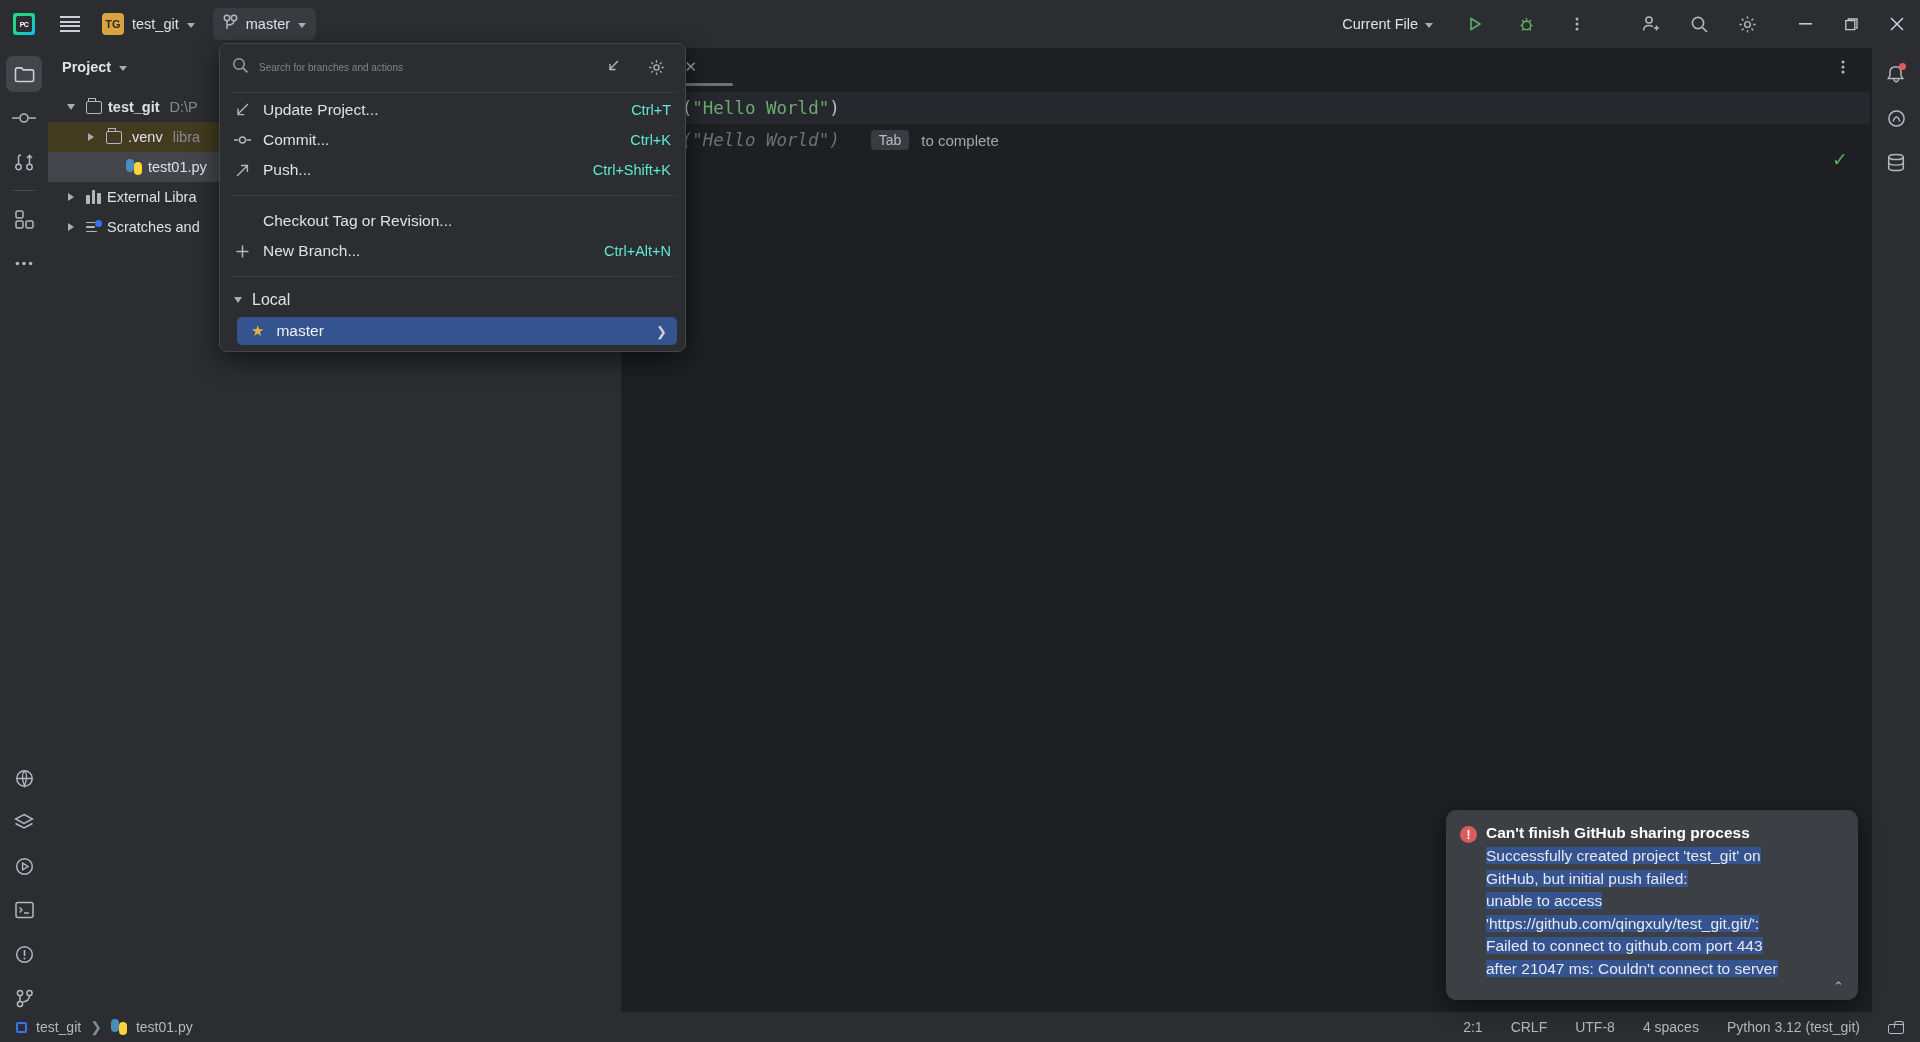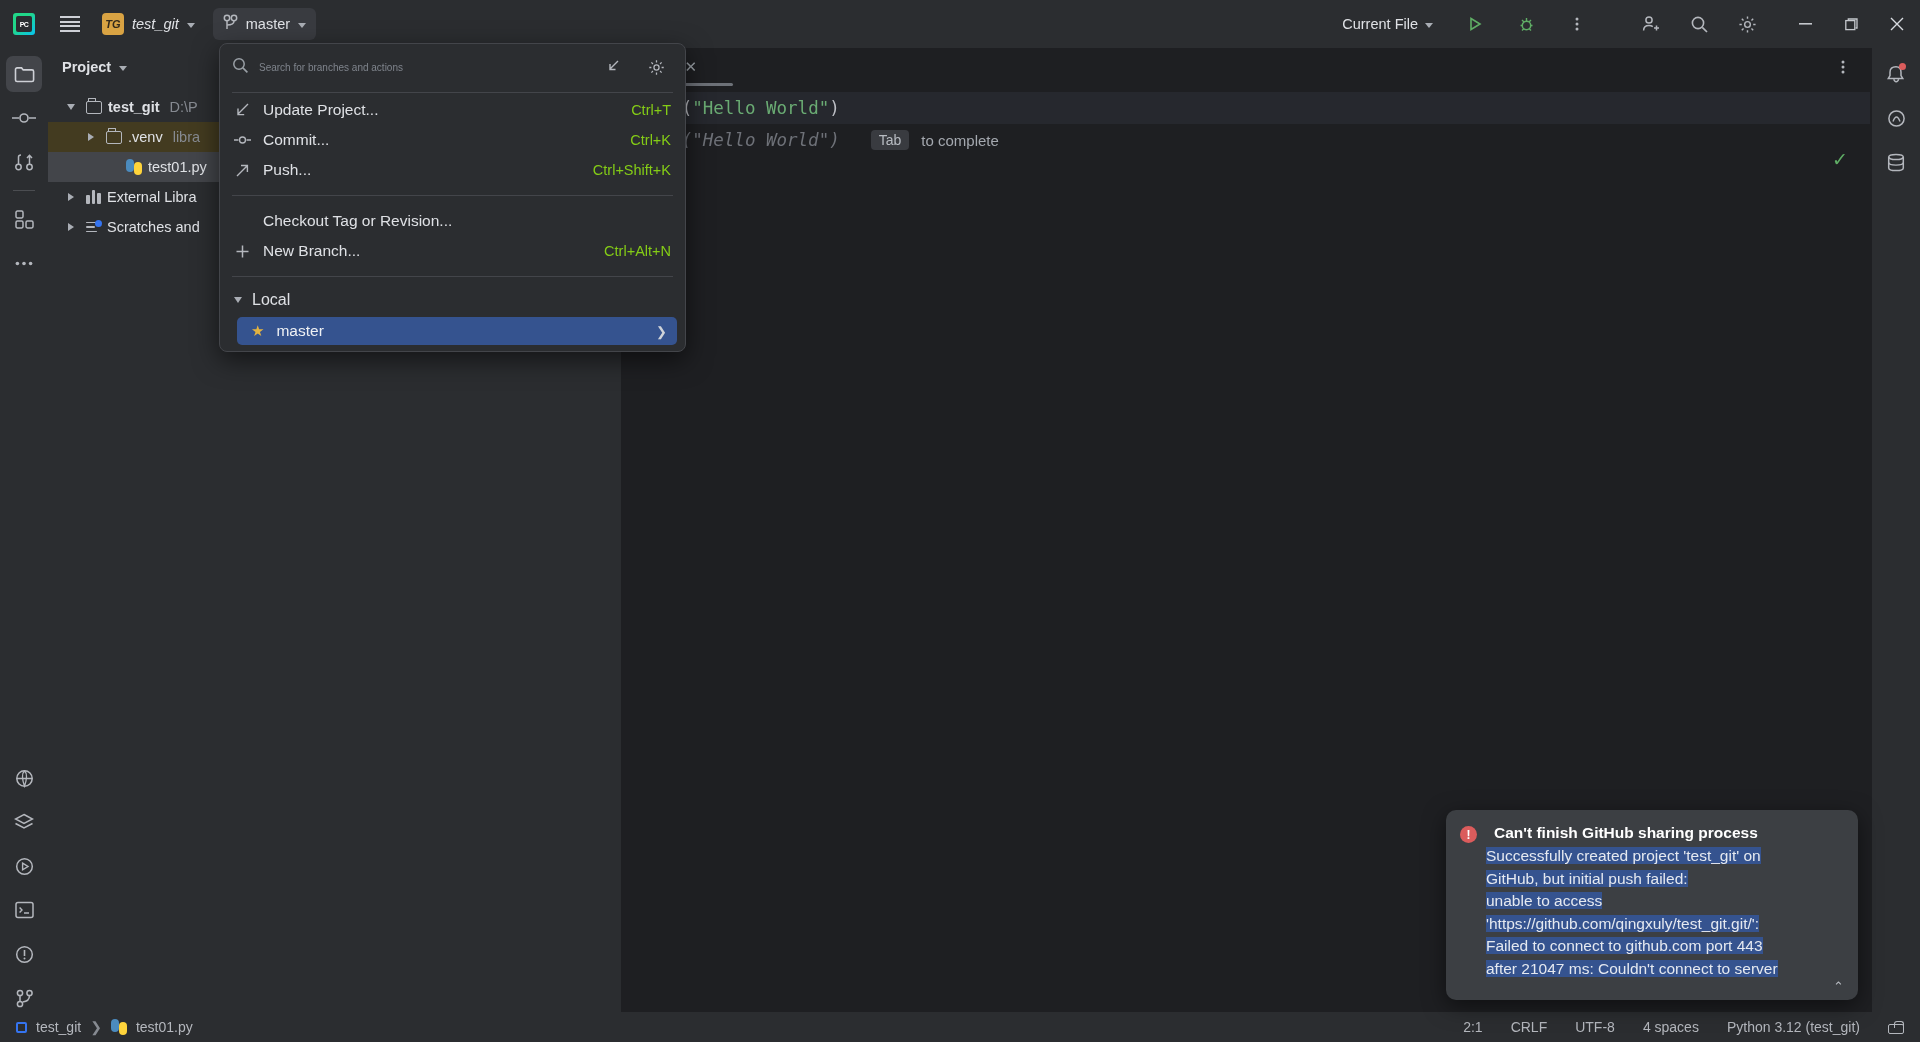--- a/index.html
+++ b/index.html
@@ -34,21 +34,20 @@
     color: #fff; letter-spacing: -0.5px;
   }
   .hamburger { width: 44px; height: 48px; display:flex; align-items:center; justify-content:center; }
   .hamburger i {
     display:block; width: 20px; height: 2px; background:#ced0d6; margin: 2.5px 0;
   }
   .proj-chip {
     display: flex; align-items: center; gap: 8px;
     height: 30px; padding: 0 8px 0 6px; border-radius: 6px; margin-left: 4px;
     cursor: pointer;
-    font-style: italic;
   }
   .proj-badge {
     width: 22px; height: 22px; border-radius: 4px; background: #d9a343;
     color: #33291a; font-size: 11px; font-weight: 700;
     display: flex; align-items: center; justify-content: center;
   }
   .chip-label { font-size: 14.5px; color: #dfe1e5; }
   .chev {
     width: 0; height: 0; border-left: 4.5px solid transparent; border-right: 4.5px solid transparent;
     border-top: 5px solid #a9adb4; margin-top: 2px;
@@ -167,21 +166,21 @@
     font-size: 10px; color: #dfe1e5; font-family: "Liberation Sans", sans-serif;
   }
   .popup-search input::placeholder { color: #7f848c; }
   .popup-sep { height: 1px; background: #43454a; margin: 2px 12px; }
   .mi {
     height: 30px; display: flex; align-items: center; padding: 0 14px 0 14px;
     font-size: 15.5px; color: #dfe1e5; cursor: pointer; gap: 12px; white-space: nowrap;
   }
   .mi .mi-ico { width: 17px; display: flex; align-items: center; justify-content: center; color: #b4b7bd; }
   .mi .mi-label { flex: 1; }
-  .mi .mi-short { color: #84cc16; font-size: 14.5px; }
+  .mi .mi-short { color: #5eead4; font-size: 14.5px; }
   .group-head { height: 30px; display:flex; align-items:center; gap:10px; padding-left: 14px; font-size:16px; color:#dfe1e5;}
   .branch-row {
     margin: 2px 8px 0 17px; height: 28px; border-radius: 5px; background: #35538f;
     display: flex; align-items: center; gap: 12px; padding: 0 10px 0 14px; cursor: pointer;
   }
   .branch-row .star { color: #e3b341; font-size: 15px; }
   .branch-row .bname { flex: 1; font-size: 15.5px; color: #eef0f3; }
   .branch-row .bchev { color: #cfd3d9; font-size: 13px; }
 
   
@@ -189,21 +188,21 @@
     position: absolute; right: 62px; bottom: 42px; width: 412px;
     background: #3c3f43; border-radius: 10px; padding: 14px 16px 20px 14px;
     box-shadow: 0 6px 22px rgba(0,0,0,.5); z-index: 40;
   }
   .notif-head { display: flex; align-items: flex-start; gap: 9px; }
   .err-dot {
     width: 17px; height: 17px; border-radius: 50%; background: #db5c5c; color: #fff;
     font-size: 12px; font-weight: 700; display:flex; align-items:center; justify-content:center;
     flex: none; margin-top: 2px;
   }
-  .notif-title { font-size: 15.5px; font-weight: 700; color: #ffffff; margin-left: 8px; }
+  .notif-title { font-size: 15.5px; font-weight: 700; color: #ffffff; }
   .notif-body { margin: 2px 0 0 26px; font-size: 15.5px; line-height: 22.5px; color: #cfd3d9; }
   .notif-body span.hl { background: #35538f; color: #e5e9f0; }
   .notif-collapse { position: absolute; right: 14px; bottom: 6px; color: #b4b7bd; font-size: 13px; cursor: pointer;}
 
   
   .statusbar {
     position: absolute; left: 0; bottom: 0; width: 1920px; height: 30px;
     background: #2b2d30; display: flex; align-items: center;
     font-size: 14px; color: #b4b7bd;
   }

